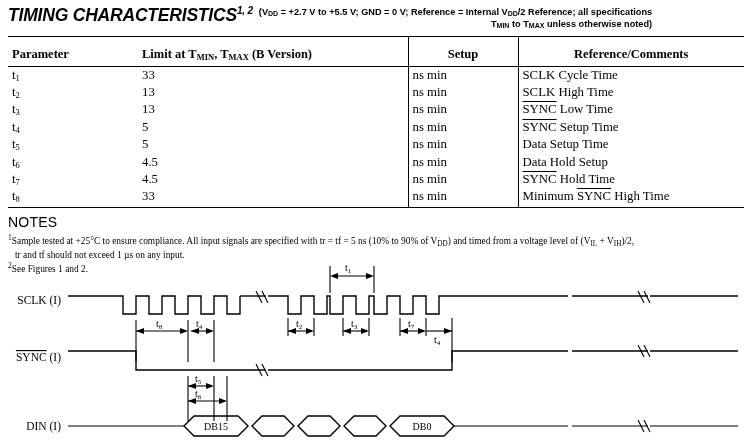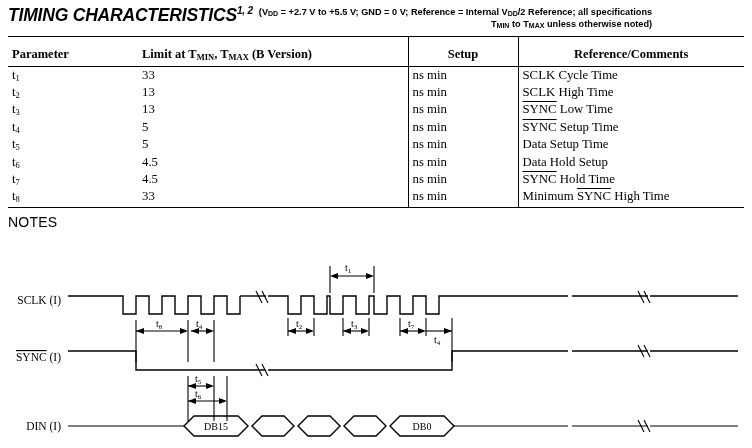--- a/index.html
+++ b/index.html
@@ -200,20 +200,23 @@
         <td class="vline" style="padding-bottom:3px">Minimum <span class="ovl">SYNC</span> High Time</td>
       </tr>
       <tr>
         <td colspan="4" style="border-top:1.6px solid #000; padding:0; height:0;"></td>
       </tr>
     </tbody>
   </table>
 
   <div class="notes">
     <div class="notes-head">NOTES</div>
+    <div><sup>1</sup>Sample tested at +25°C to ensure compliance. All input signals are specified with tr = tf = 5 ns (10% to 90% of V<span class="sub">DD</span>) and timed from a voltage level of (V<span class="sub">IL</span> + V<span class="sub">IH</span>)/2,</div>
+    <div class="indent">tr and tf should not exceed 1 µs on any input.</div>
+    <div><sup>2</sup><span>See Figures 1 and 2.</span></div>
   </div>
 
   <div class="diagram">
     <svg width="736" height="188" viewBox="0 0 736 188">
       <g fill="none" stroke="#000" stroke-width="1.4">
 
         <g stroke-width="1.1">
           <line x1="322" y1="8" x2="322" y2="35"></line>
           <line x1="366" y1="8" x2="366" y2="35"></line>
           <line x1="325" y1="18" x2="363" y2="18"></line>

